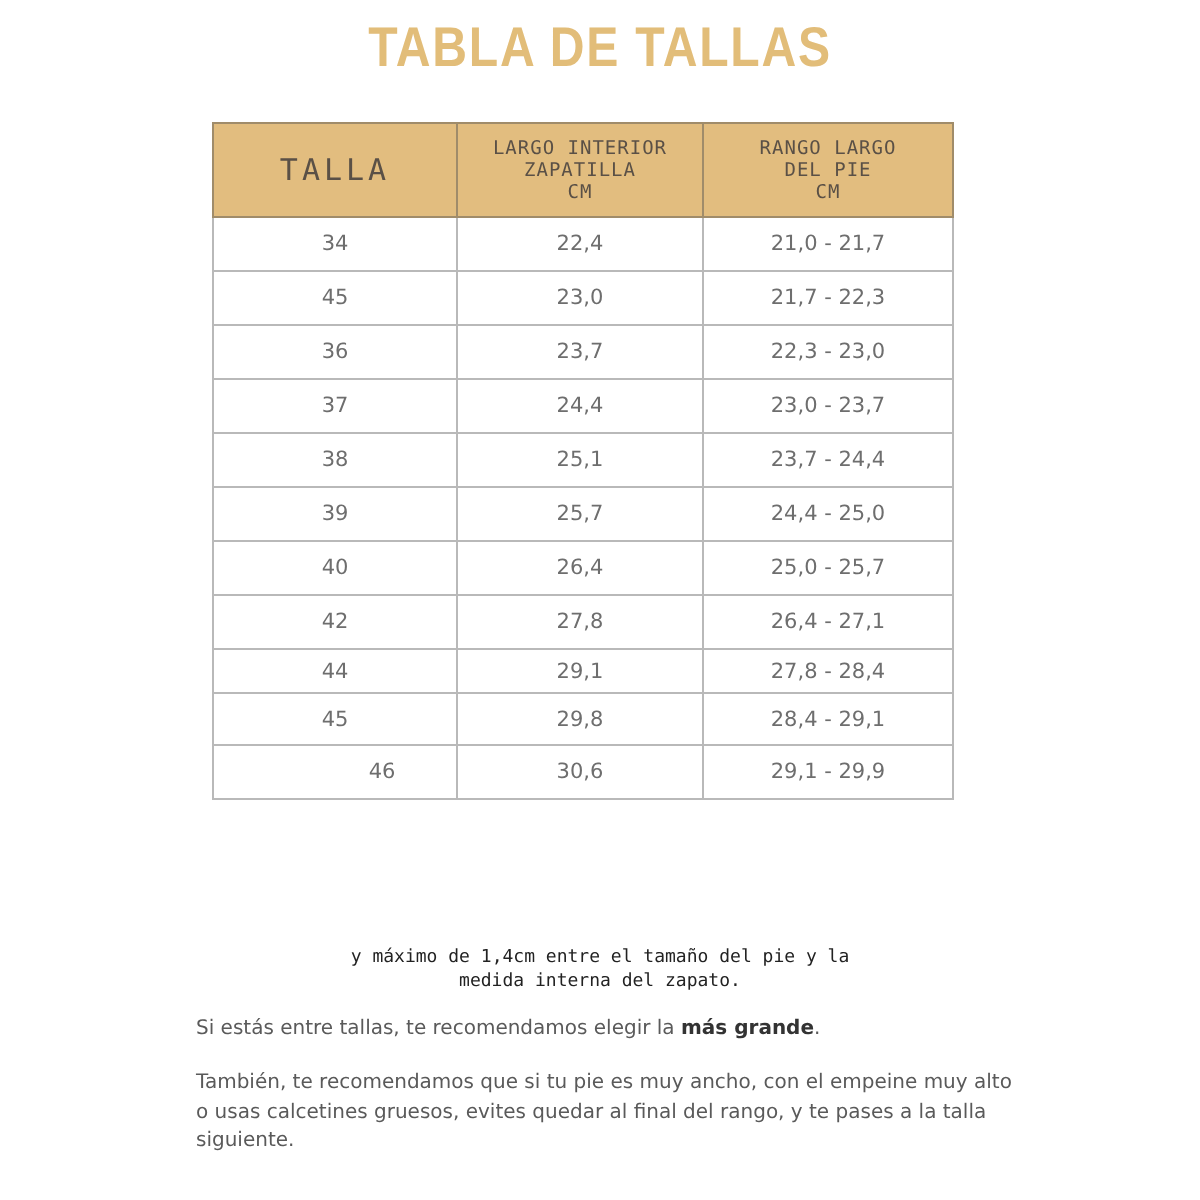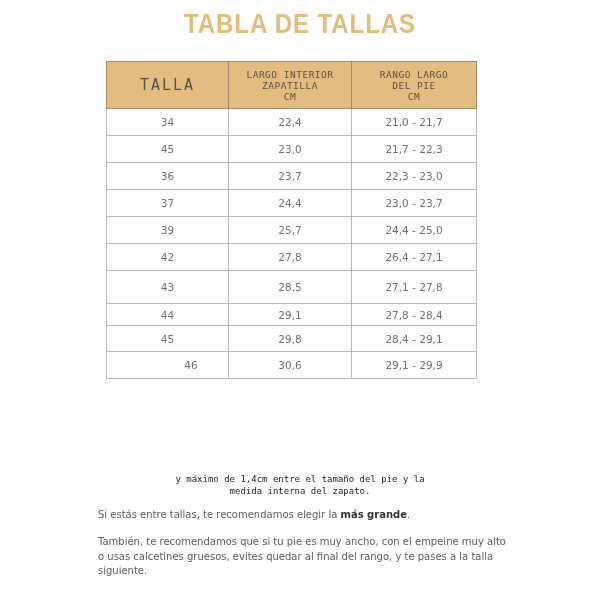--- a/index.html
+++ b/index.html
@@ -77,33 +77,38 @@
         <td style="height: 26px; text-align: center;">36</td>
         <td style="height: 26px;">23,7</td>
         <td style="height: 26px;">22,3 - 23,0</td>
       </tr>
       <tr>
         <td style="height: 26px;">37</td>
         <td style="height: 26px;">24,4</td>
         <td style="height: 26px;">23,0 - 23,7</td>
       </tr>
       <tr>
+        <td style="height: 26px;">38</td>
+        <td style="height: 26px;">25,1</td>
+        <td style="height: 26px;">23,7 - 24,4</td>
+      </tr>
+      <tr>
         <td style="height: 26px;">39</td>
         <td style="height: 26px;">25,7</td>
         <td style="height: 26px;">24,4 - 25,0</td>
       </tr>
       <tr>
+        <td style="height: 26px;">40</td>
+        <td style="height: 26px;">26,4</td>
+        <td style="height: 26px;">25,0 - 25,7</td>
+      </tr>
+      <tr>
         <td style="height: 26px;">42</td>
         <td style="height: 26px;">27,8</td>
         <td style="height: 26px;">26,4 - 27,1</td>
-      </tr>
-      <tr>
-        <td style="height: 32px;">43</td>
-        <td style="height: 32px;">28,5</td>
-        <td style="height: 32px;">27,1 - 27,8</td>
       </tr>
       <tr>
         <td style="height: 21px;">44</td>
         <td style="height: 21px;">29,1</td>
         <td style="height: 21px;">27,8 - 28,4</td>
       </tr>
       <tr>
         <td style="height: 25px;">45</td>
         <td style="height: 25px;">29,8</td>
         <td style="height: 25px;">28,4 - 29,1</td>

